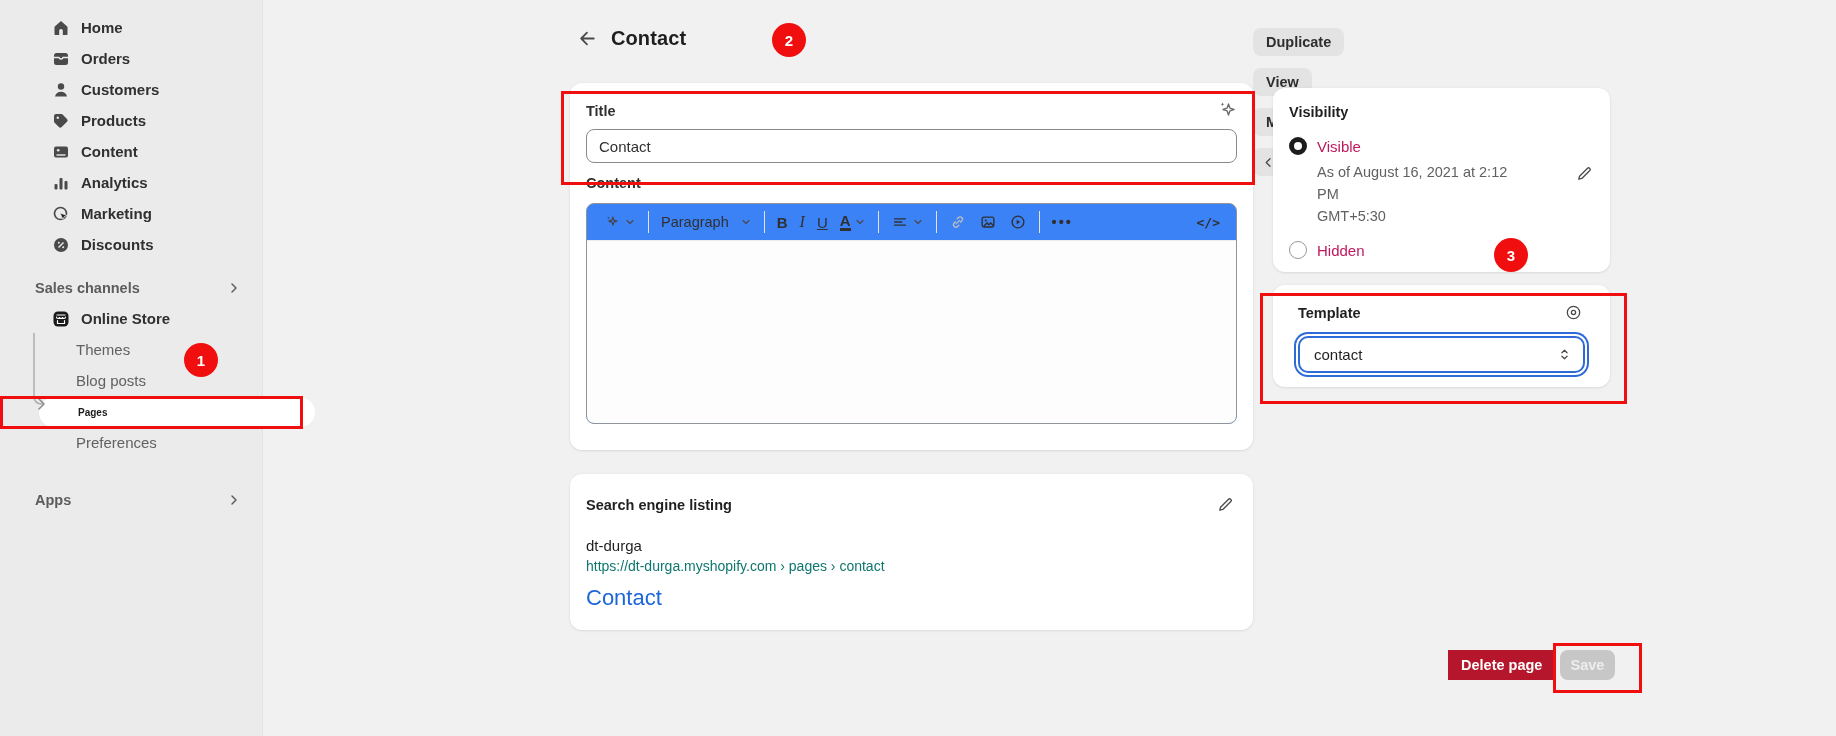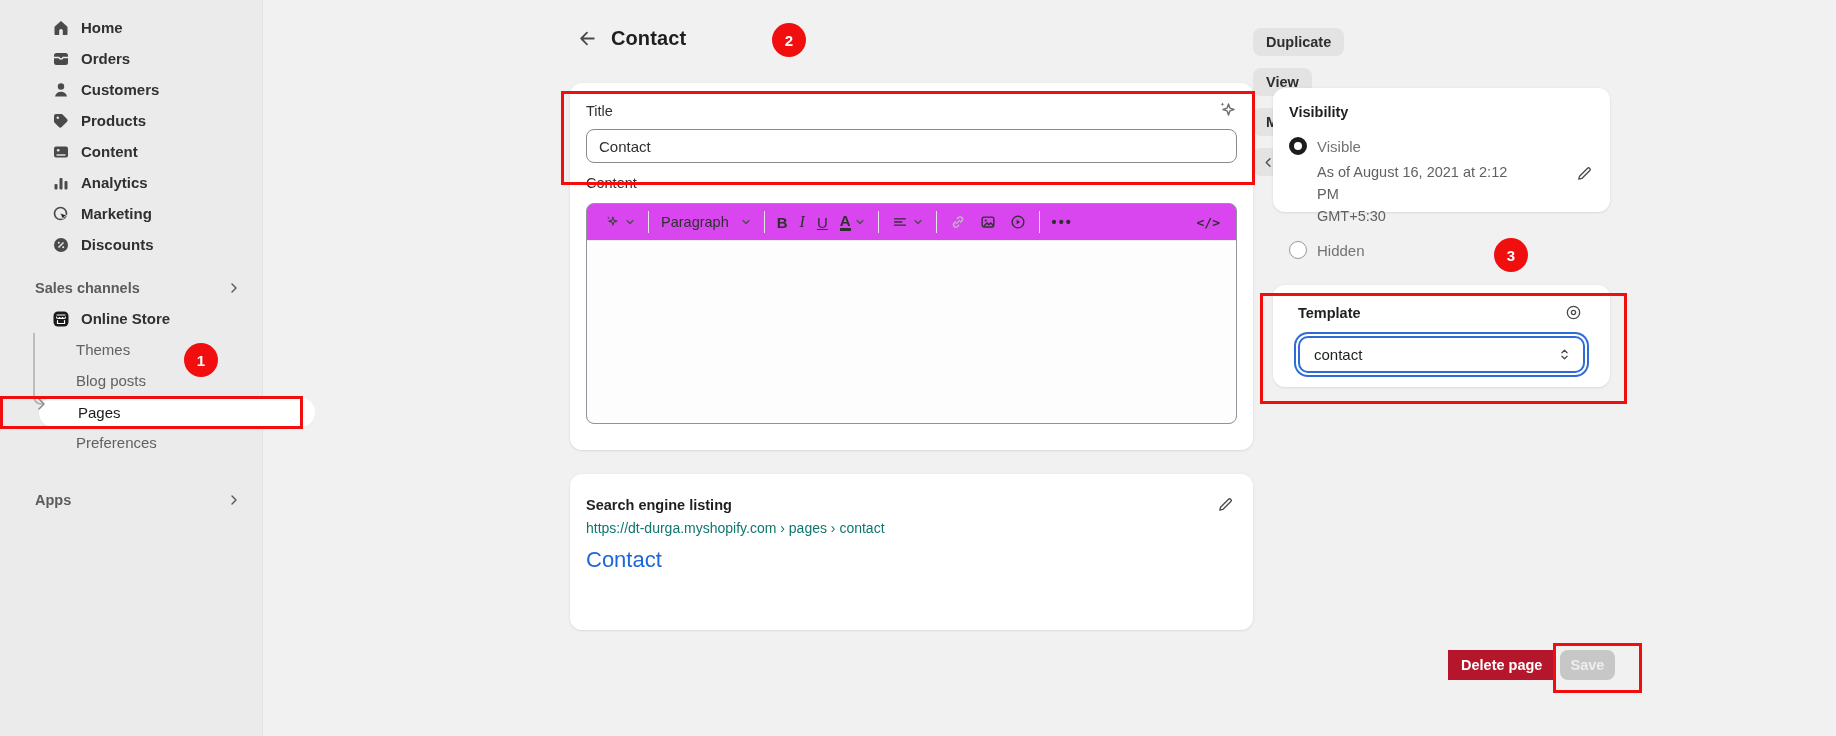--- a/index.html
+++ b/index.html
@@ -36,21 +36,21 @@
   }
   .sub-item {
     height:31px; display:flex; align-items:center; padding-left:51px;
     font-size:15px; font-weight:500; color:#616161; cursor:pointer;
   }
   .pill-row { height:31px; position:relative; }
   .pages-pill {
     position:absolute; left:14px; top:2px; width:276px; height:29px;
     background:#fff; border-radius:14px;
     display:flex; align-items:center; padding-left:39px;
-    font-size:15px; font-weight:400; color:#1a1a1a; cursor:pointer;
+    font-size:10px; font-weight:700; color:#1a1a1a; cursor:pointer;
     box-shadow:0 1px 1px rgba(0,0,0,.04);
     text-align:center;
   }
   #tree-line { position:absolute; left:26px; top:333px; z-index:2; pointer-events:none; }
 
   
   .page-header { position:absolute; left:575px; top:26px; display:flex; align-items:center; gap:12px; z-index:1; }
   .back-btn { background:none; border:none; cursor:pointer; width:24px; height:24px; display:flex; align-items:center; justify-content:center; }
   .page-title { font-size:20px; font-weight:700; color:#1f1f1f; letter-spacing:.1px; }
 
@@ -64,51 +64,51 @@
   .pager button { width:31px; height:28px; background:transparent; border:none; display:flex; align-items:center; justify-content:center; cursor:pointer; }
   .pager .sep { width:1px; height:18px; background:#d2d2d2; }
 
   
   .card {
     position:absolute; background:#fff; border-radius:12px;
     box-shadow:0 1px 2px rgba(0,0,0,.08), 0 0 4px rgba(0,0,0,.04);
     z-index:1;
   }
   #card-main { left:570px; top:83px; width:683px; height:367px; padding:20px 16px 16px; }
-  .field-label { font-size:14.5px; color:#303030; height:18px; }
+  .field-label { font-size:14.5px; color:#303030; height:18px;font-weight:bold; }
   .text-input {
     width:100%; height:34px; margin-top:8px; border:1px solid #8a8a8a; border-radius:8px;
     padding:0 12px; font-family:"Liberation Sans",sans-serif; font-size:15px; color:#303030; background:#fff;
   }
   .sparkle-abs { position:absolute; right:14px; top:15px; cursor:pointer; background:none; border:none; }
 
-  .editor { margin-top:10px; border:1px solid #8f959b; border-radius:8px; height:221px; background:#d946ef; overflow:hidden; }
+  .editor { margin-top:10px; border:1px solid #8f959b; border-radius:8px; height:221px; background:#3b82f6; overflow:hidden; }
   .editor-toolbar { height:37px; display:flex; align-items:center; padding:0 10px; border-bottom:1px solid #ececec; }
   .tb-btn {
     display:flex; align-items:center; gap:3px; border:none; background:none; height:28px; padding:0 6px;
     border-radius:6px; font-family:"Liberation Sans",sans-serif; font-size:14.5px; color:#303030; cursor:pointer;
   }
   .tb-b { font-weight:800; font-size:15px; }
   .tb-i { font-style:italic; font-family:"Liberation Serif",serif; font-size:16px; }
   .tb-u { text-decoration:underline; font-size:15px; }
   .tb-a { font-size:15px; font-weight:600; border-bottom:3px solid #303030; line-height:14px; height:17px; }
   .tb-sep { width:1px; height:22px; background:#e3e3e3; margin:0 6px; }
   .tb-spacer { flex:1; }
   .tb-dots { letter-spacing:2px; font-weight:700; }
   .tb-code { font-family:"DejaVu Sans Mono",monospace; font-size:13px; font-weight:600; }
   .editor-body { height:184px; background:#fdfdfd; cursor:text; }
 
   
-  #card-visibility { left:1273px; top:88px; width:337px; height:124px; padding:16px; }
+  #card-visibility { left:1273px; top:88px; width:337px; height:184px; padding:16px; }
   .card-heading { font-size:14.5px; font-weight:700; color:#1f1f1f; }
   .radio-row { display:flex; align-items:center; gap:10px; cursor:pointer; }
   .radio { width:18px; height:18px; border-radius:50%; flex:none; background:#fff; }
   .radio.on { border:5.5px solid #1c1c1c; }
   .radio.off { border:1.5px solid #999; }
-  .radio-label { font-size:15px; color:#737373; }
+  .radio-label { font-size:15px; color:#be185d; }
   .vis-note { margin:6px 0 0 28px; font-size:14.5px; color:#616161; line-height:22px; width:210px; }
   .icon-btn { background:none; border:none; cursor:pointer; padding:2px; }
   #vis-pencil { position:absolute; right:14px; top:74px; }
 
   
   #card-template { left:1273px; top:285px; width:337px; height:102px; padding:16px 25px 14px; }
   .tpl-head-row { display:flex; align-items:center; justify-content:space-between; }
   .tpl-select {
     margin-top:12px; height:37px; border:2px solid #2e6bd8; border-radius:10px;
     box-shadow:0 0 0 2px #fff, 0 0 0 4px #2e6bd8;
@@ -463,20 +463,21 @@
 
 <section class="card" id="card-seo">
   <div class="seo-head-row">
     <div class="card-heading">Search engine listing</div>
     <button class="icon-btn">
       <span><svg viewBox="0 0 20 20" width="19" height="19">
             <path d="M4 16l.8-3.2 8.4-8.4a1.5 1.5 0 0 1 2.1 0l.3.3a1.5 1.5 0 0 1 0 2.1L7.2 15.2 4 16z" stroke="#4a4a4a" stroke-width="1.4" fill="none" stroke-linejoin="round"></path>
           </svg></span>
     </button>
   </div>
+  <div class="seo-site">dt-durga</div>
   <div class="seo-url">https://dt-durga.myshopify.com › pages › contact</div>
   <a class="seo-link">Contact</a>
 </section>
 
 <button class="btn-delete">Delete page</button>
 <button class="btn-save" disabled="">Save</button>
 
 <div class="ann-rect" id="rect-pages"></div>
 <div class="ann-rect" id="rect-title"></div>
 <div class="ann-rect" id="rect-template"></div>

